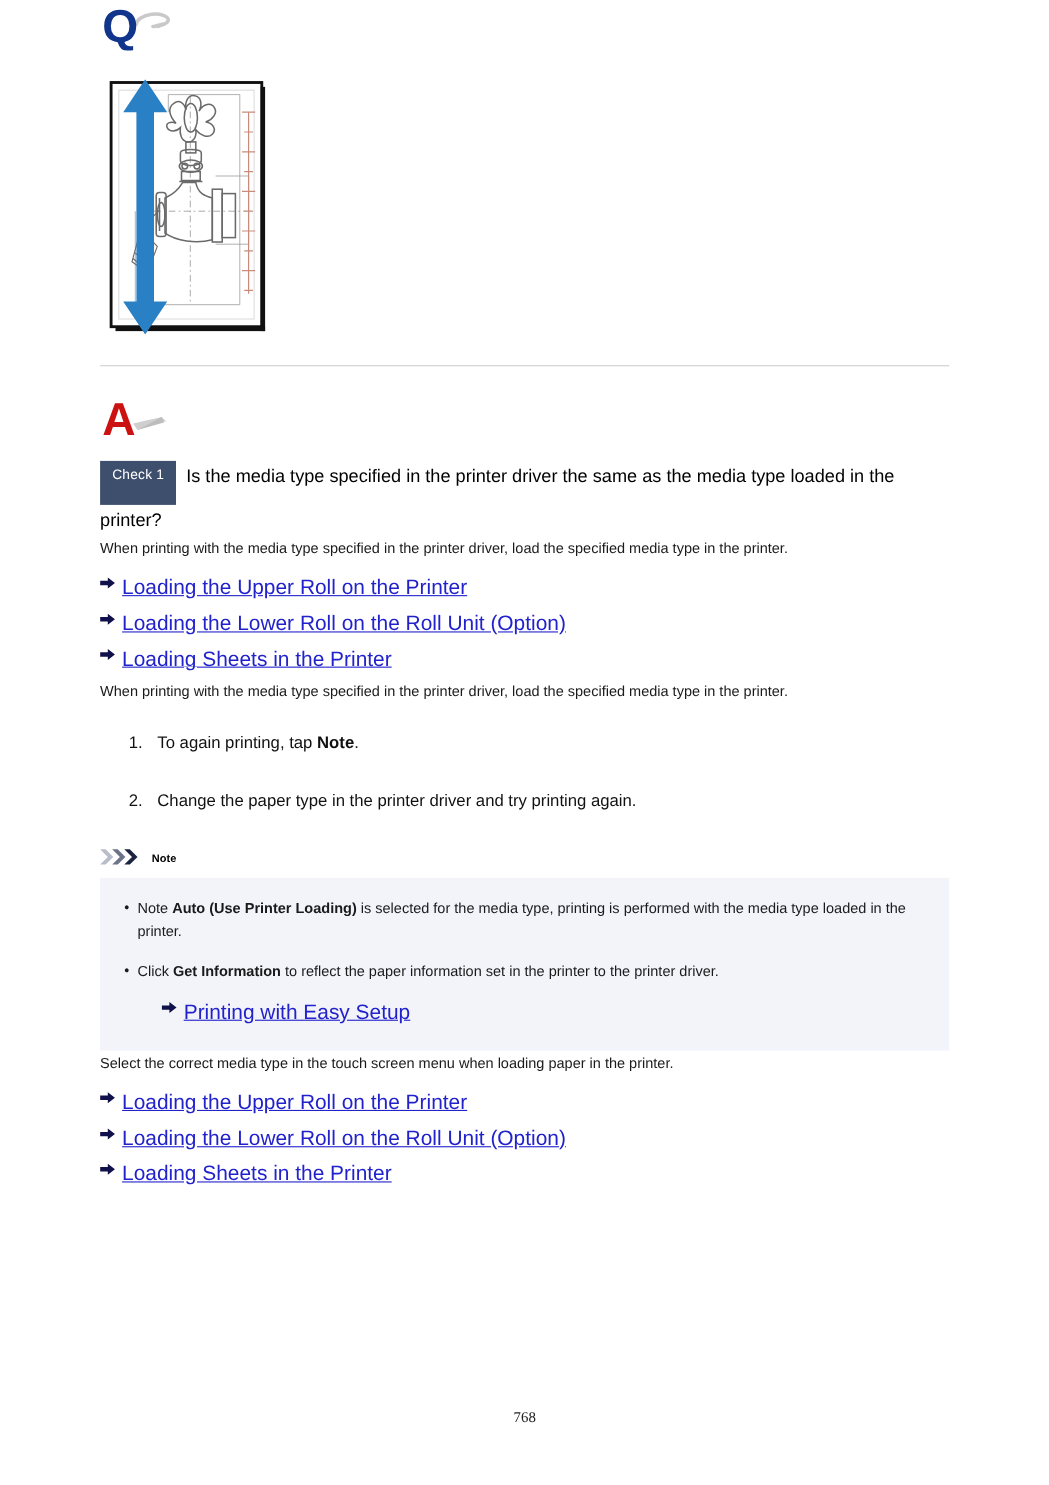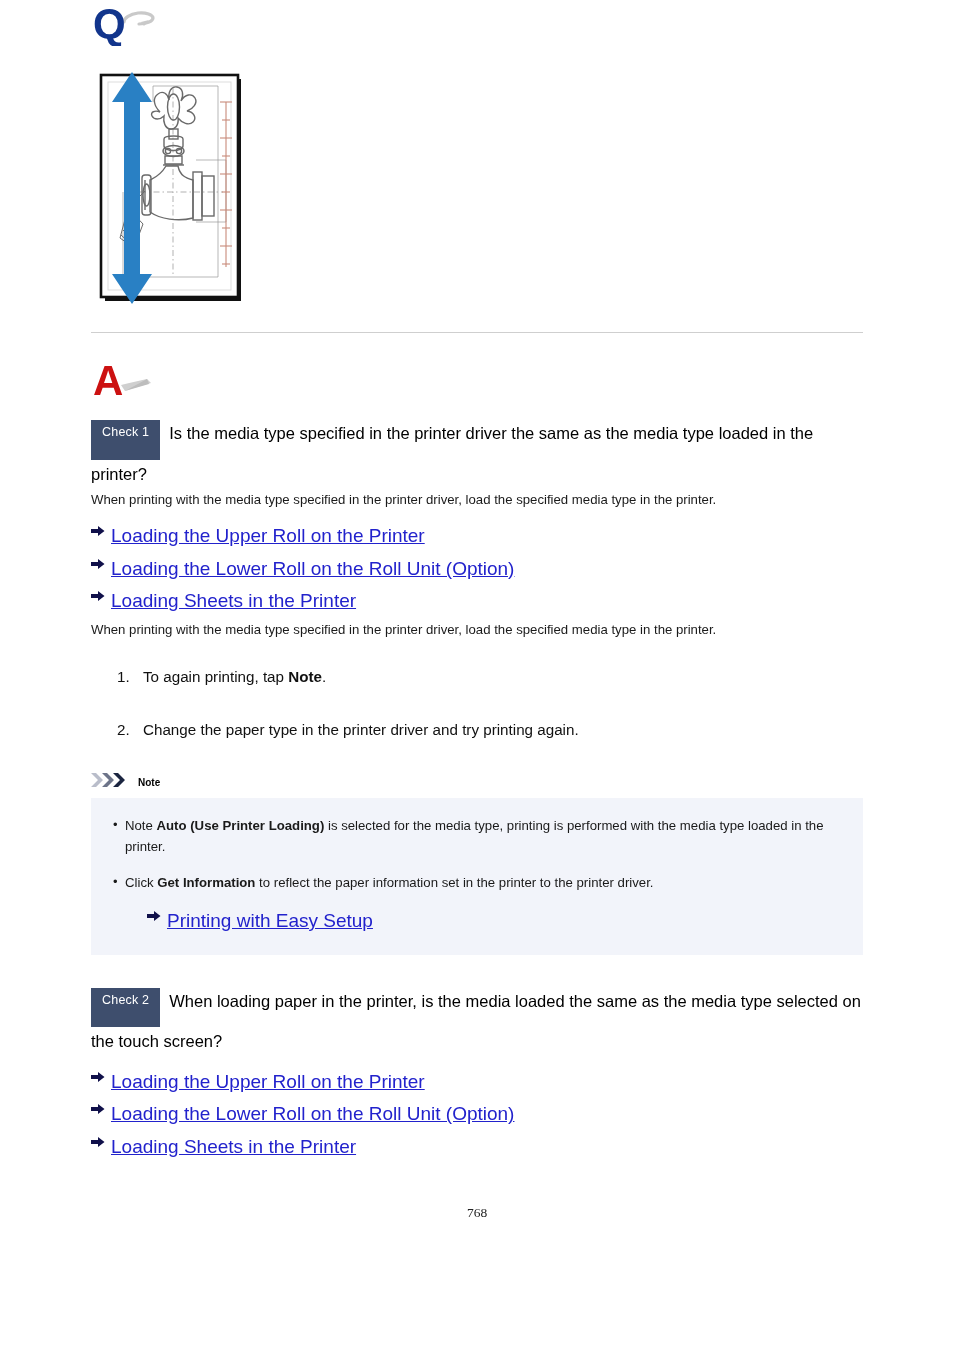--- a/index.html
+++ b/index.html
@@ -188,21 +188,21 @@
     align-items: flex-start;
     margin-top: 10px;
     margin-left: 34px;
     text-align: right;
   }
 
   
   .page-number {
     position: absolute;
     left: 0;
-    top: 1205px;
+    top: 1281px;
     width: 954px;
     text-align: center;
     font-family: "Liberation Serif", serif;
     font-size: 13.5px;
     color: #222222;
   }
 </style>
 </head>
 <body>
 
@@ -382,24 +382,22 @@
       <div class="note-link-row">
         <span class="arrow-bullet">
           <svg width="14" height="12" viewBox="0 0 14 12">
               <path d="M0 4 L7 4 L7 1 L13.5 6 L7 11 L7 8 L0 8 Z" fill="#10104a"></path>
             </svg>
         </span>
         <a class="doc-link">Printing with Easy Setup</a>
       </div>
     </div>
 
-    <div class="check-block" style="margin-top:32px;">
-      <span class="check-badge">Check 2</span><span>When loading paper in the printer, is the media loaded the same as the media type selected on the touch screen?</span>
-    </div>
-
+
+    <div class="para">Select the correct media type in the touch screen menu when loading paper in the printer.</div>
 
     <div class="link-list">
       <div class="link-row">
         <span class="arrow-bullet">
           <svg width="14" height="12" viewBox="0 0 14 12">
               <path d="M0 4 L7 4 L7 1 L13.5 6 L7 11 L7 8 L0 8 Z" fill="#10104a"></path>
             </svg>
         </span>
         <a class="doc-link">Loading the Upper Roll on the Printer</a>
       </div>

